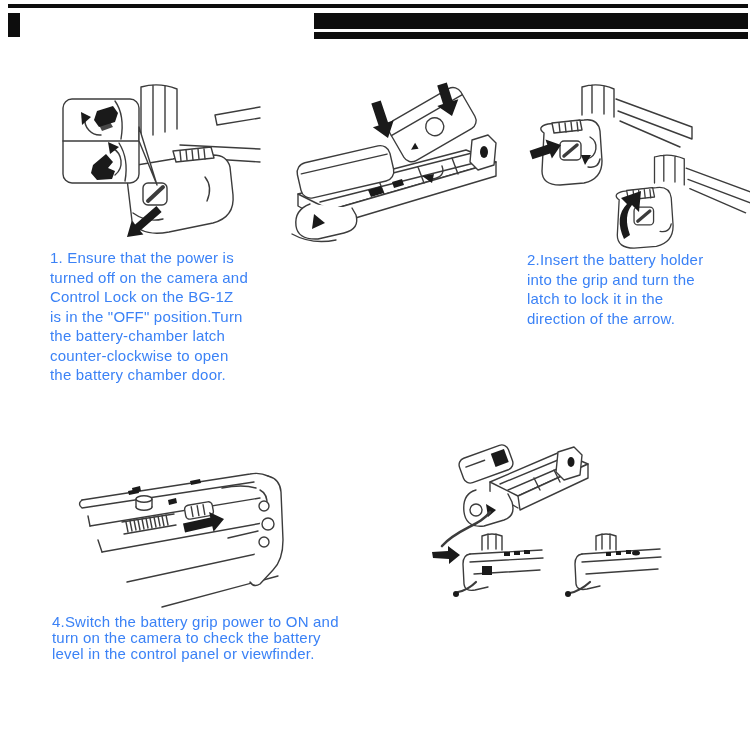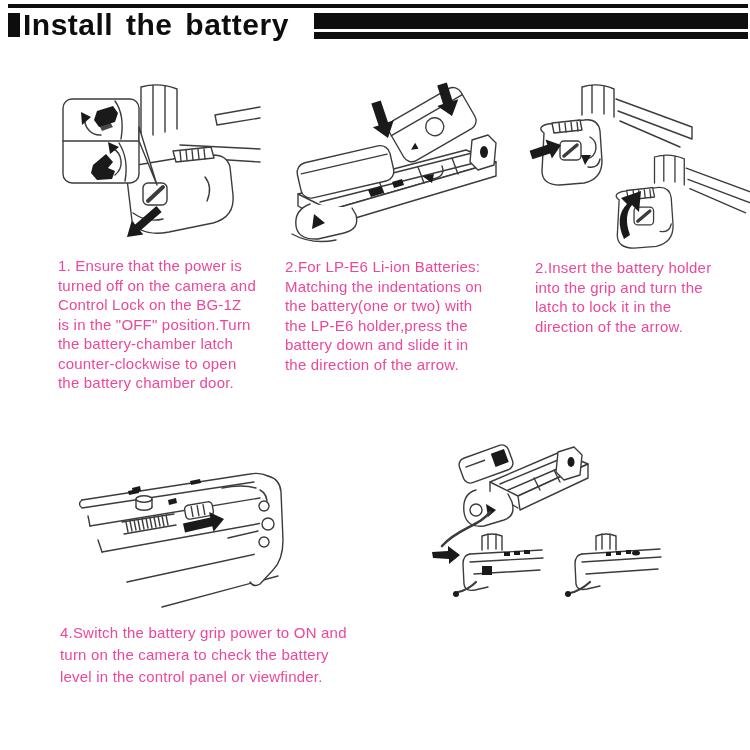--- a/index.html
+++ b/index.html
@@ -6,37 +6,36 @@
   .page{position:relative;width:750px;height:750px;background:#ffffff;overflow:hidden;
         font-family:"Liberation Sans", sans-serif;color:#262626;}
   
   .hdr-topbar{position:absolute;left:8px;top:4px;width:740px;height:4px;background:#0d0d0d;}
   .hdr-square{position:absolute;left:8px;top:13px;width:12px;height:24px;background:#0d0d0d;}
   .hdr-title{position:absolute;left:23px;top:8px;font-size:30px;font-weight:700;
              letter-spacing:.5px;word-spacing:4px;color:#0d0d0d;white-space:nowrap;}
   .hdr-bar1{position:absolute;left:314px;top:13px;width:434px;height:16px;background:#0d0d0d;}
   .hdr-bar2{position:absolute;left:314px;top:32px;width:434px;height:7px;background:#0d0d0d;}
   
-  .step{position:absolute;margin:8px;font-size:15px;line-height:19.5px;white-space:pre-line;
-        letter-spacing:.2px;color:#ec4899;}
-  .step.bottom{line-height:22px;}
+  .step{position:absolute;margin:0;font-size:15px;line-height:19.5px;white-space:pre-line;
+        letter-spacing:.2px;color:#3b82f6;}
+  .step.bottom{line-height:16px;}
   
   svg.illus{position:absolute;overflow:visible;}
   .art{stroke:#3c3c3c;stroke-width:1.4;fill:none;stroke-linecap:round;stroke-linejoin:round;}
   .fillw{fill:#ffffff;}
   .dark{fill:#1a1a1a;stroke:none;}
 </style>
 </head>
 <body>
 
 <div class="page">
 
   <div class="hdr-topbar"></div>
   <div class="hdr-square"></div>
-  <div class="hdr-title">Install the battery</div>
   <div class="hdr-bar1"></div>
   <div class="hdr-bar2"></div>
 
   <svg class="illus" style="left:55px;top:85px" width="205" height="160" viewBox="0 0 205 160">
     <g class="art">
       <path d="M86,2 L86,56 M98,0 L98,50 M110,1 L110,47 M122,4 L122,44 M86,2 Q104,-3 122,4"></path>
       <path d="M125,60 L205,64 M126,72 L205,77 M128,84 L175,86"></path>
       <path d="M160,30 L205,22 M162,40 L205,33 M160,30 L162,40"></path>
       <path class="fillw" d="M72,94 Q62,86 76,81 L118,74 Q128,70 140,72 L158,70 Q172,70 175,82 L178,110 Q180,132 158,138 L114,147 Q86,152 77,136 Z"></path>
       <path class="fillw" d="M118,66 L156,62 L159,73 L121,77 Z"></path>
@@ -184,26 +183,20 @@
     </g>
   </svg>
 
   <p class="step" style="left:50px;top:248px;width:222px">1. Ensure that the power is
 turned off on the camera and
 Control Lock on the BG-1Z
 is in the "OFF" position.Turn
 the battery-chamber latch
 counter-clockwise to open
 the battery chamber door.</p>
-  <p class="step" style="left:277px;top:249px;width:238px">2.For LP-E6 Li-ion Batteries:
-Matching the indentations on
-the battery(one or two) with
-the LP-E6 holder,press the
-battery down and slide it in
-the direction of the arrow.</p>
   <p class="step" style="left:527px;top:250px;width:215px">2.Insert the battery holder
 into the grip and turn the
 latch to lock it in the
 direction of the arrow.</p>
   <p class="step bottom" style="left:52px;top:614px;width:320px">4.Switch the battery grip power to ON and
 turn on the camera to check the battery
 level in the control panel or viewfinder.</p>
 
 </div>
 

